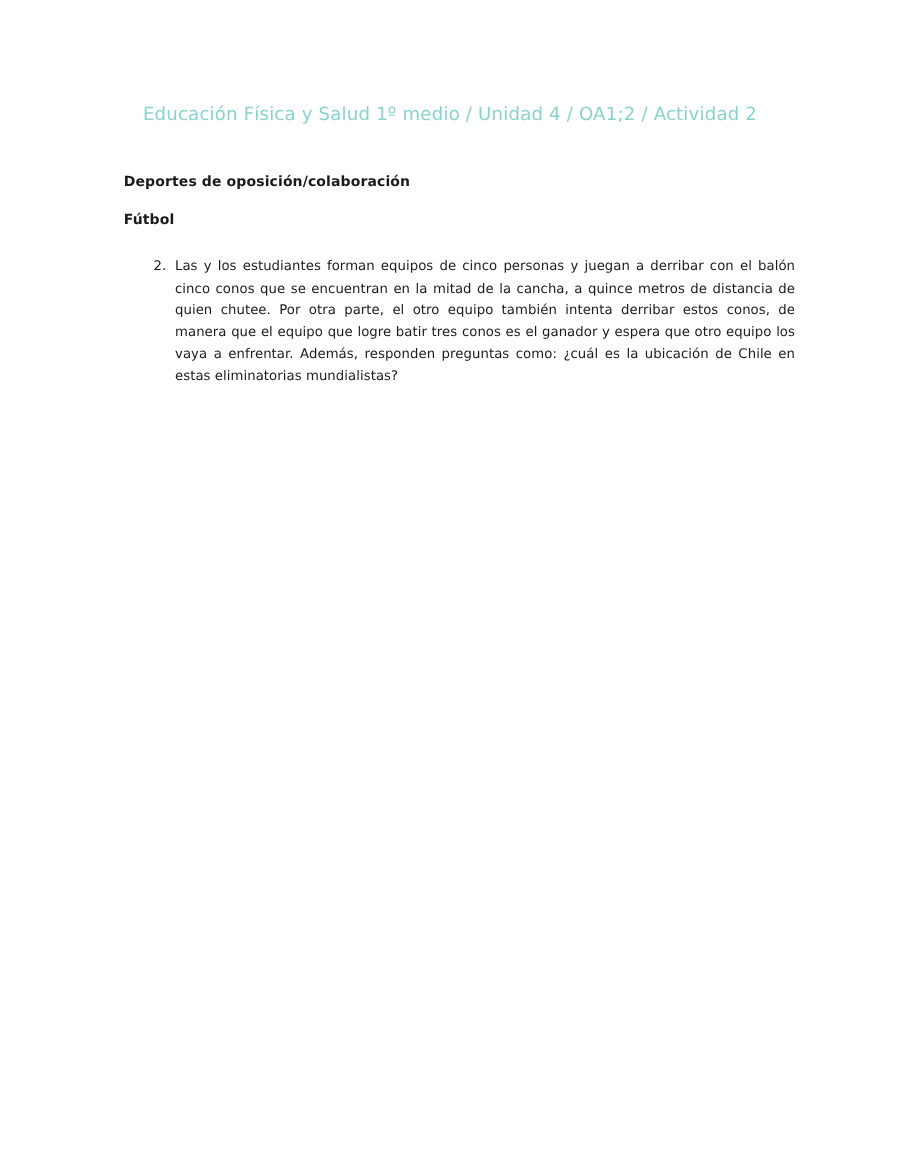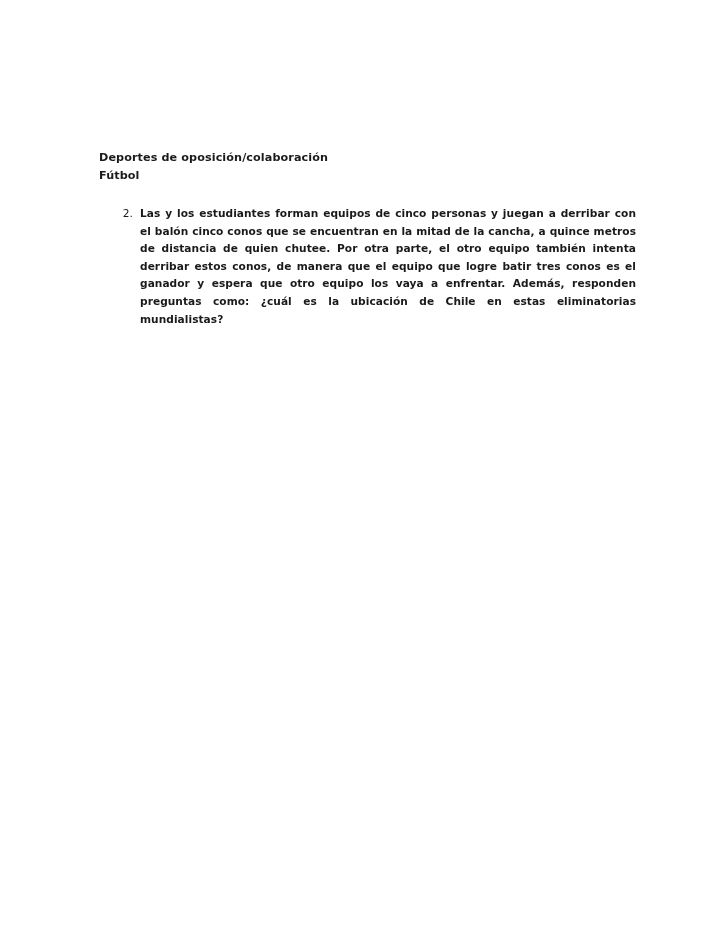--- a/index.html
+++ b/index.html
@@ -33,21 +33,21 @@
     line-height: 20px;
     letter-spacing: 0.15px;
     color: #89d3cd;
     font-weight: 400;
     white-space: nowrap;
   }
 
   .heading-1 {
     position: absolute;
     left: 99px;
-    top: 150px;
+    top: 138px;
     font-size: 11.2px;
     line-height: 16px;
     font-weight: bold;
     color: #1a1a1a;
     letter-spacing: 0.1px;
   }
 
   .heading-2 {
     position: absolute;
     left: 99px;
@@ -86,28 +86,28 @@
     top: 0;
     width: 16px;
     text-align: right;
     font-size: 10.6px;
     line-height: 17.6px;
     color: #1a1a1a;
   }
 
   .item-body {
     display: block;
-    font-weight: bold;
   }
 </style>
 </head>
 <body>
 
 <div class="page">
 
+  <div class="doc-header">Educación Física y Salud 1º medio / Unidad 4 / OA1;2 / Actividad 2</div>
 
   <div class="heading-1">Deportes de oposición/colaboración</div>
 
   <div class="heading-2">Fútbol</div>
 
   <ol class="activity-list">
     <li class="activity-item">
       <span class="item-marker">2.</span>
       <span class="item-body">Las y los estudiantes forman equipos de cinco personas y juegan a derribar con el balón cinco conos que se encuentran en la mitad de la cancha, a quince metros de distancia de quien chutee. Por otra parte, el otro equipo también intenta derribar estos conos, de manera que el equipo que logre batir tres conos es el ganador y espera que otro equipo los vaya a enfrentar. Además, responden preguntas como: ¿cuál es la ubicación de Chile en estas eliminatorias mundialistas?</span>
     </li>

